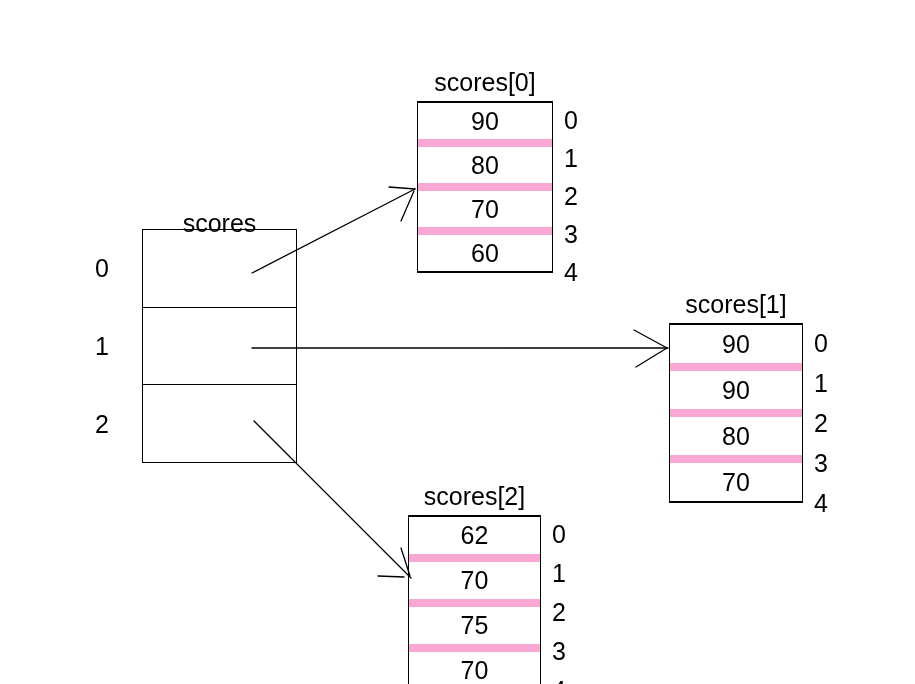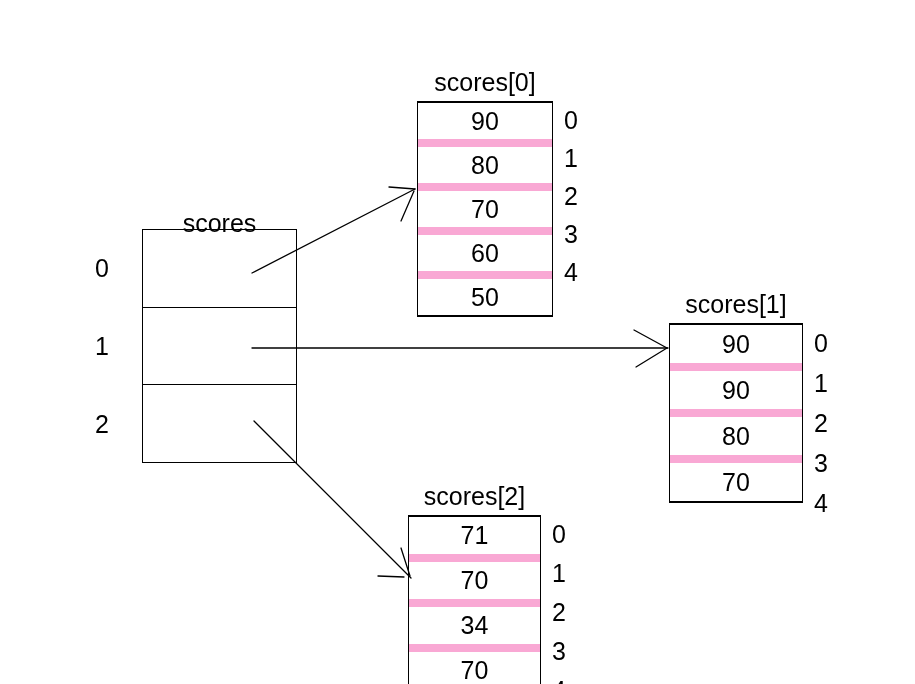--- a/index.html
+++ b/index.html
@@ -93,21 +93,20 @@
   </div>
 
   <div class="sub-array" style="left:417px; top:21px; --tw:136px; --rh:36px;">
     <div class="sa-title">scores[0]</div>
     <div class="sa-body">
       <div class="sa-table">
         <div class="sa-cell">90</div>
         <div class="sa-cell">80</div>
         <div class="sa-cell">70</div>
         <div class="sa-cell">60</div>
-        <div class="sa-cell">50</div>
       </div>
       <div class="sa-indices">
         <div class="sa-index">0</div>
         <div class="sa-index">1</div>
         <div class="sa-index">2</div>
         <div class="sa-index">3</div>
         <div class="sa-index">4</div>
       </div>
     </div>
   </div>
@@ -128,23 +127,23 @@
         <div class="sa-index">3</div>
         <div class="sa-index">4</div>
       </div>
     </div>
   </div>
 
   <div class="sub-array" style="left:408px; top:435px; --tw:133px; --rh:37px;">
     <div class="sa-title">scores[2]</div>
     <div class="sa-body">
       <div class="sa-table">
-        <div class="sa-cell">71</div>
+        <div class="sa-cell">62</div>
         <div class="sa-cell">70</div>
-        <div class="sa-cell">34</div>
+        <div class="sa-cell">75</div>
         <div class="sa-cell">70</div>
         <div class="sa-cell">60</div>
       </div>
       <div class="sa-indices">
         <div class="sa-index">0</div>
         <div class="sa-index">1</div>
         <div class="sa-index">2</div>
         <div class="sa-index">3</div>
         <div class="sa-index">4</div>
       </div>

